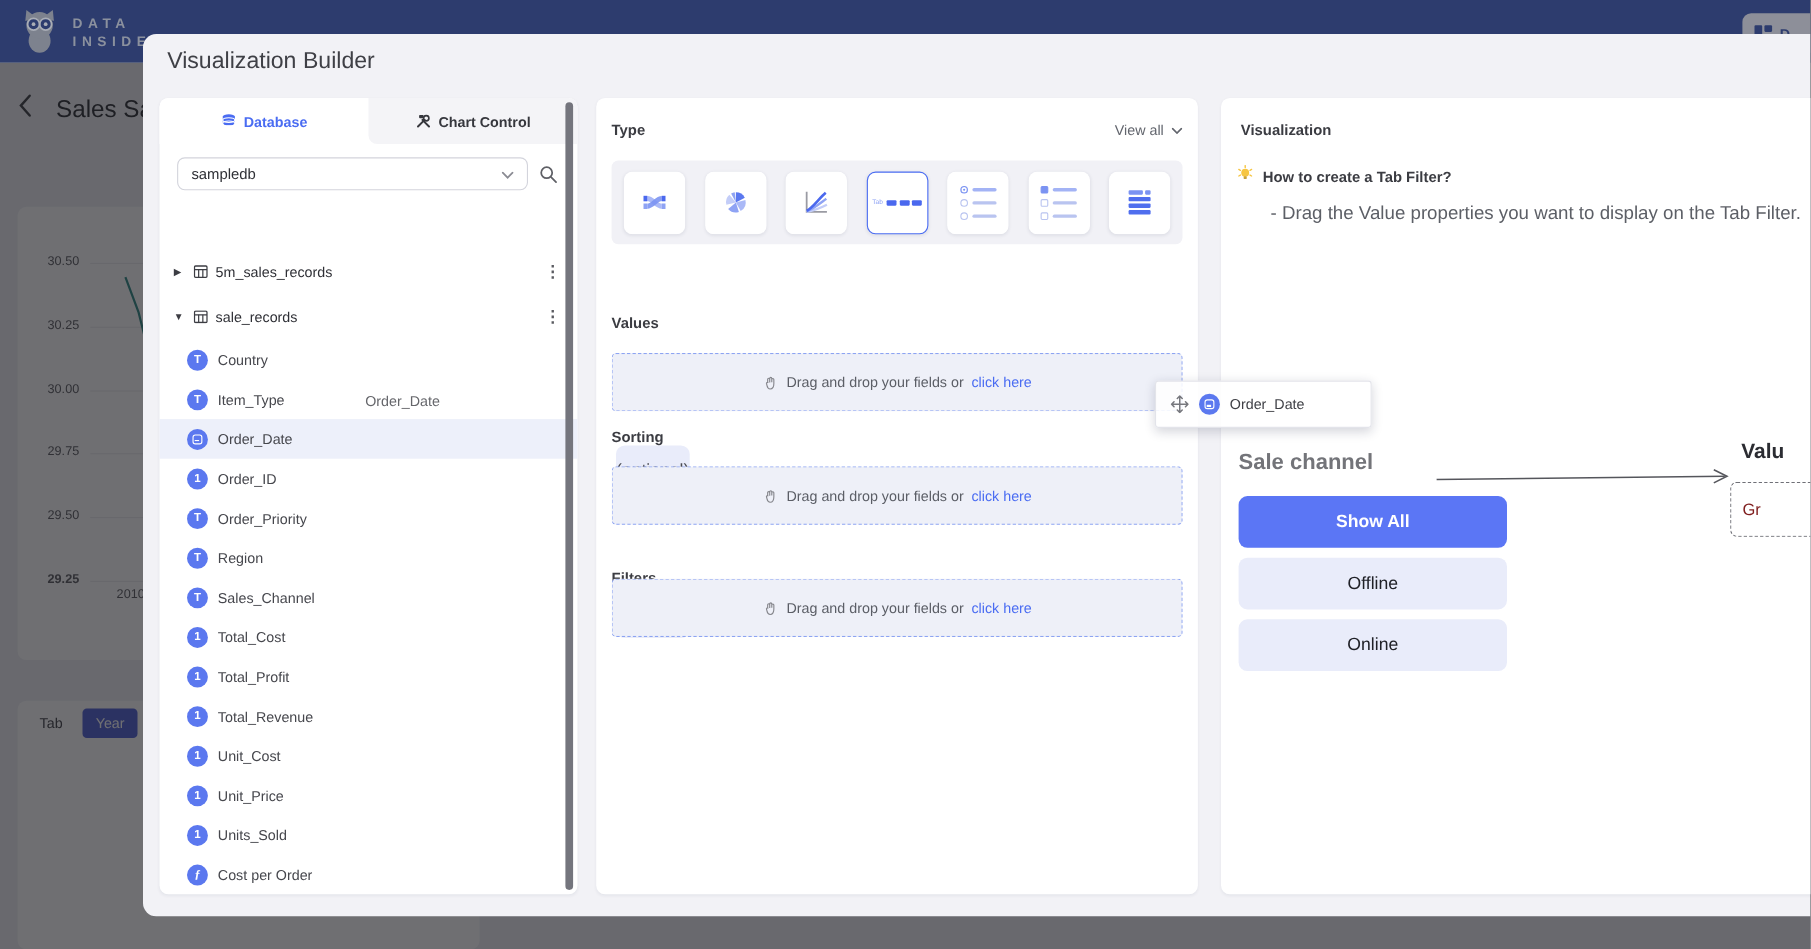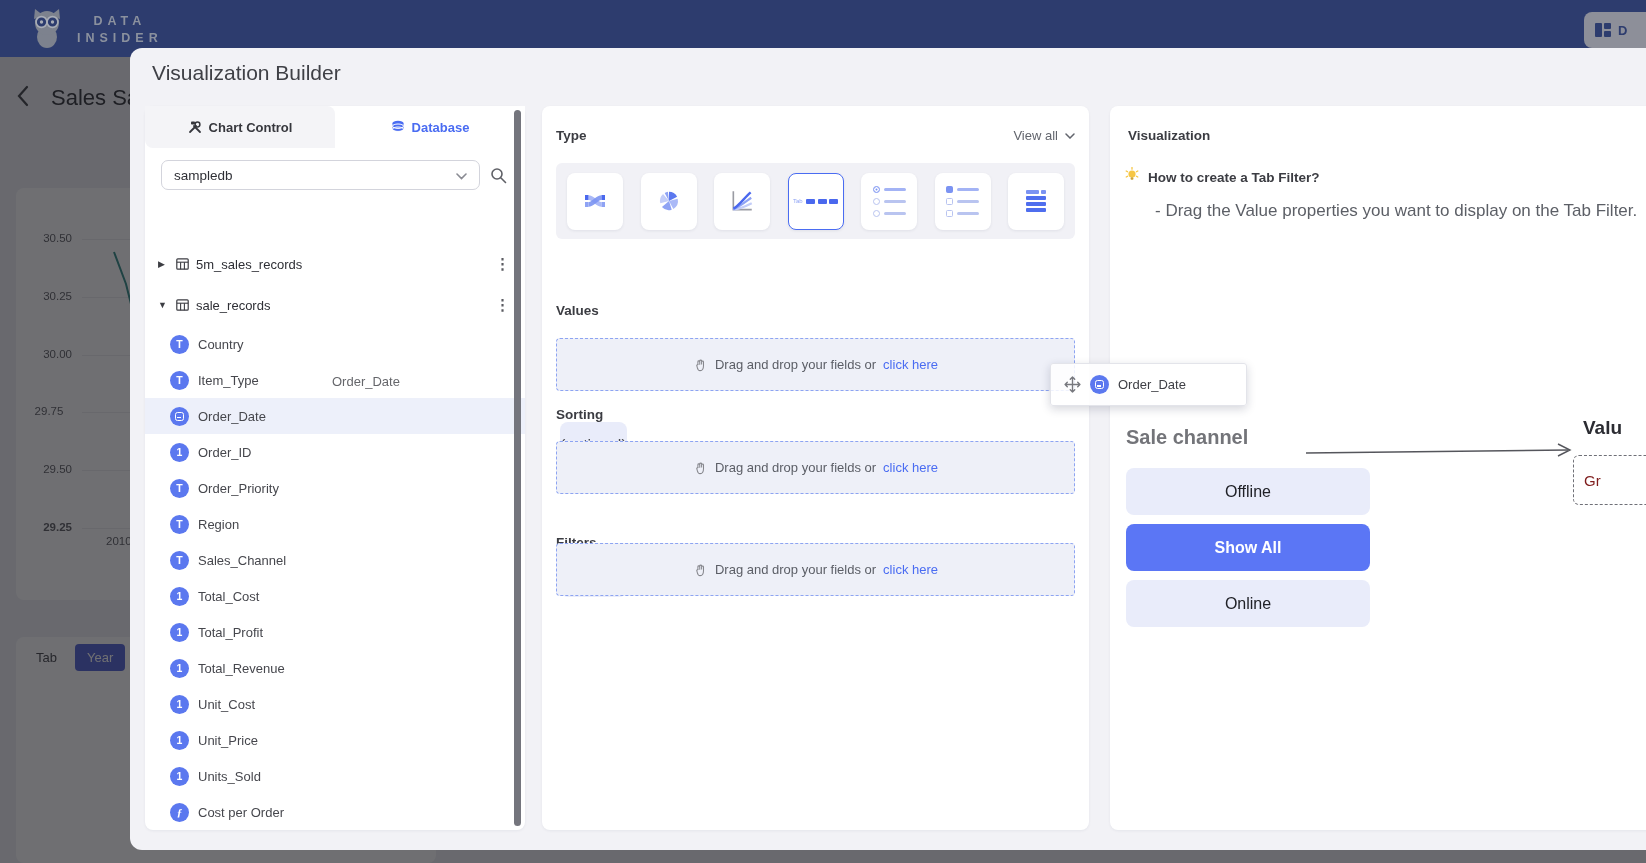--- a/index.html
+++ b/index.html
@@ -3,42 +3,42 @@
 <meta charset="utf-8">
 <style>
   * { margin:0; padding:0; box-sizing:border-box; }
   html,body { background:#1a1a1e; }
   .screen {
     position:relative; width:1646px; height:863px; overflow:hidden;
     font-family:"Liberation Sans", sans-serif; background:#eef0f4;
   }
   
   .navbar { position:absolute; left:0; top:0; width:1646px; height:57px; background:#2d3c6e; z-index:3; }
-  .brand { position:absolute; left:27px; top:7px; display:flex; align-items:center; gap:10px;text-align:center; }
+  .brand { position:absolute; left:16px; top:7px; display:flex; align-items:center; gap:10px; }
   .brand-txt { display:flex; flex-direction:column; gap:3px; }
   .brand-txt span { color:#8b919e; font-size:12.5px; font-weight:700; letter-spacing:5px; }
   .nav-btn { position:absolute; right:0; top:12px; width:62px; height:36px; background:#8d8f99;
     border-radius:8px 0 0 8px; display:flex; align-items:center; gap:6px; padding-left:10px; }
   .nav-btn span { color:#2d3c6e; font-weight:700; font-size:13px; }
   
   .page { position:absolute; inset:57px 0 0 0; background:#eef0f4; z-index:1; }
   .page-header { position:absolute; left:16px; top:28px; display:flex; align-items:center; gap:22px; }
   .page-title { font-size:22px; color:#2c2d33; }
   .chart-card { position:absolute; left:16px; top:131px; width:420px; height:412px; background:#ffffff; border-radius:8px; }
   .ytick { position:absolute; left:10px; width:46px; text-align:right; font-size:11.5px; color:#5a5b60; }
   .gridline { position:absolute; left:66px; width:330px; height:1px; background:#ececef; }
   .xtick { position:absolute; left:90px; top:347px; font-size:11.5px; color:#5a5b60; }
   .tabs-card { position:absolute; left:16px; top:580px; width:420px; height:226px; background:#ffffff; border-radius:8px; }
   .ftabs { position:absolute; left:8px; top:7px; display:flex; align-items:center; gap:6px; }
   .ftab { height:27px; display:flex; align-items:center; padding:0 12px; font-size:13px; border-radius:4px; color:#3f4046; }
   .ftab.active { background:#4d5fd4; color:#ffffff; }
   .ftab.outline { background:#ffffff; border:1px solid #d8d8de; }
   .overlay { position:absolute; left:0; top:57px; width:1646px; height:806px; background:rgba(22,22,27,0.62); z-index:4; }
   
-  .modal { position:absolute; left:130px; top:48px; width:1516px; height:802px; background:#f2f2f6;
+  .modal { position:absolute; left:130px; top:31px; width:1516px; height:802px; background:#f2f2f6;
     border-radius:12px 0 0 12px; z-index:10; }
   .modal-title { position:absolute; left:22px; top:13px; font-size:21px; color:#3f4046; font-weight:500; }
   .panel { position:absolute; top:58px; height:724px; background:#ffffff; border-radius:8px; box-shadow:0 1px 3px rgba(25,30,60,0.06); }
   .panel-left   { left:15px;  width:380px; }
   .panel-middle { left:412px; width:547px; }
   .panel-right  { left:980px; width:612px; border-radius:8px 0 0 8px;padding-left:12px; }
   .vscroll { position:absolute; left:384px; top:62px; width:7px; height:716px; background:#74757d; border-radius:4px; z-index:12; }
   
   .lp-tabs { position:absolute; left:0; top:0; width:380px; height:42px; display:flex; }
   .lp-tab { width:50%; display:flex; align-items:center; justify-content:center; gap:7px; font-size:13px; font-weight:700; }
@@ -128,21 +128,21 @@
     </div>
 
     <div class="chart-card">
       <div>
           <div class="ytick" style="top: 44px;">30.50</div>
           <div class="gridline" style="top: 51px;"></div>
           <div class="ytick" style="top: 101.8px;">30.25</div>
           <div class="gridline" style="top: 108.8px;"></div>
           <div class="ytick" style="top: 159.6px;">30.00</div>
           <div class="gridline" style="top: 166.6px;"></div>
-          <div class="ytick" style="top: 217.4px; text-align: center;">29.75</div>
+          <div class="ytick" style="top: 217.4px;">29.75</div>
           <div class="gridline" style="top: 224.4px;"></div>
           <div class="ytick" style="top: 275.2px;">29.50</div>
           <div class="gridline" style="top: 282.2px;"></div>
           <div class="ytick" style="top: 333px; font-weight: bold;">29.25</div>
           <div class="gridline" style="top: 340px;"></div>
         </div>
       <div class="xtick">2010</div>
       <svg class="teal" width="80" height="90" style="position:absolute;left:80px;top:52px;">
         <path d="M18 12 L30 44 L37 72" fill="none" stroke="#2e8a85" stroke-width="2"></path>
       </svg>
@@ -186,38 +186,38 @@
     </div>
   </div>
 
   <div class="overlay"></div>
 
   <div class="modal">
     <div class="modal-title">Visualization Builder</div>
 
     <div class="panel panel-left">
       <div class="lp-tabs">
-        <div class="lp-tab inactive">
-          <svg width="14" height="14" viewBox="0 0 14 14">
-            <path d="M2 12 L8 6" stroke="#36373d" stroke-width="1.8" stroke-linecap="round"></path>
-            <path d="M12 12 L6 6" stroke="#36373d" stroke-width="1.8" stroke-linecap="round"></path>
-            <circle cx="9.5" cy="4.5" r="2.4" fill="none" stroke="#36373d" stroke-width="1.5"></circle>
-            <rect x="3" y="1.5" width="4" height="3" rx="0.8" fill="#36373d"></rect>
-          </svg>
-          <span>Chart Control</span>
-        </div>
         <div class="lp-tab active">
           <svg width="14" height="14" viewBox="0 0 14 14">
             <ellipse cx="7" cy="3" rx="5.5" ry="2.2" fill="#4a6cf2"></ellipse>
             <path d="M1.5 3 v3 a5.5 2.2 0 0 0 11 0 v-3" fill="#4a6cf2"></path>
             <path d="M1.5 6 v3 a5.5 2.2 0 0 0 11 0 v-3" fill="#4a6cf2"></path>
             <ellipse cx="7" cy="6.2" rx="5.5" ry="2.2" fill="none" stroke="#fff" stroke-width="1"></ellipse>
             <ellipse cx="7" cy="9.2" rx="5.5" ry="2.2" fill="none" stroke="#fff" stroke-width="1"></ellipse>
           </svg>
           <span>Database</span>
+        </div>
+        <div class="lp-tab inactive">
+          <svg width="14" height="14" viewBox="0 0 14 14">
+            <path d="M2 12 L8 6" stroke="#36373d" stroke-width="1.8" stroke-linecap="round"></path>
+            <path d="M12 12 L6 6" stroke="#36373d" stroke-width="1.8" stroke-linecap="round"></path>
+            <circle cx="9.5" cy="4.5" r="2.4" fill="none" stroke="#36373d" stroke-width="1.5"></circle>
+            <rect x="3" y="1.5" width="4" height="3" rx="0.8" fill="#36373d"></rect>
+          </svg>
+          <span>Chart Control</span>
         </div>
       </div>
 
       <div class="db-select">
         <span>sampledb</span>
         <span class="chev">
           <svg width="11" height="7" viewBox="0 0 11 7">
               <polyline points="1,1 5.5,5.5 10,1" fill="none" stroke="#8a8b93" stroke-width="1.6" stroke-linecap="round"></polyline>
             </svg>
         </span>
@@ -464,22 +464,22 @@
           <line x1="13.8" y1="4" x2="12.4" y2="4.8" stroke="#f6c644" stroke-width="1.3" stroke-linecap="round"></line>
           <line x1="2.2" y1="10" x2="3.6" y2="9.2" stroke="#f6c644" stroke-width="1.3" stroke-linecap="round"></line>
           <line x1="13.8" y1="10" x2="12.4" y2="9.2" stroke="#f6c644" stroke-width="1.3" stroke-linecap="round"></line>
         </svg>
       </span>
       <div class="rp-tip-title">How to create a Tab Filter?</div>
       <div class="rp-tip-body">- Drag the Value properties you want to display on the Tab Filter.</div>
 
       <div class="widget-title">Sale channel</div>
       <div class="opt-stack">
+          <div class="opt active">Show All</div>
           <div class="opt">Offline</div>
-          <div class="opt active">Show All</div>
           <div class="opt">Online</div>
         </div>
     </div>
 
     <div class="annot-title">Valu</div>
     <div class="annot-box">
       <span class="annot-link">Gr</span>
     </div>
     <svg class="arrow-svg" width="1516" height="802">
       <path d="M1176 405 L1438 402" fill="none" stroke="#55565c" stroke-width="1.4"></path>

